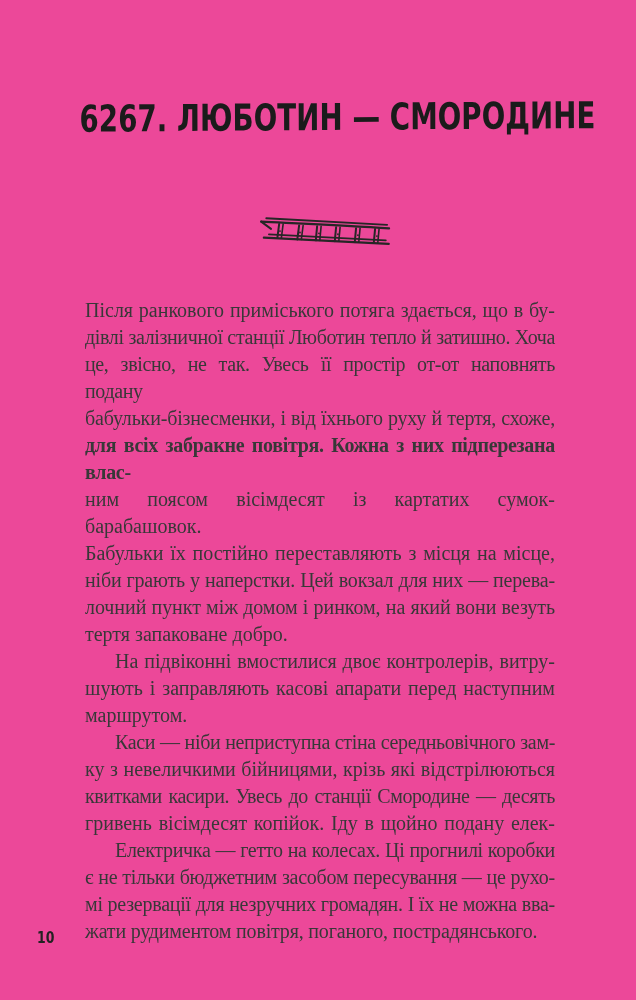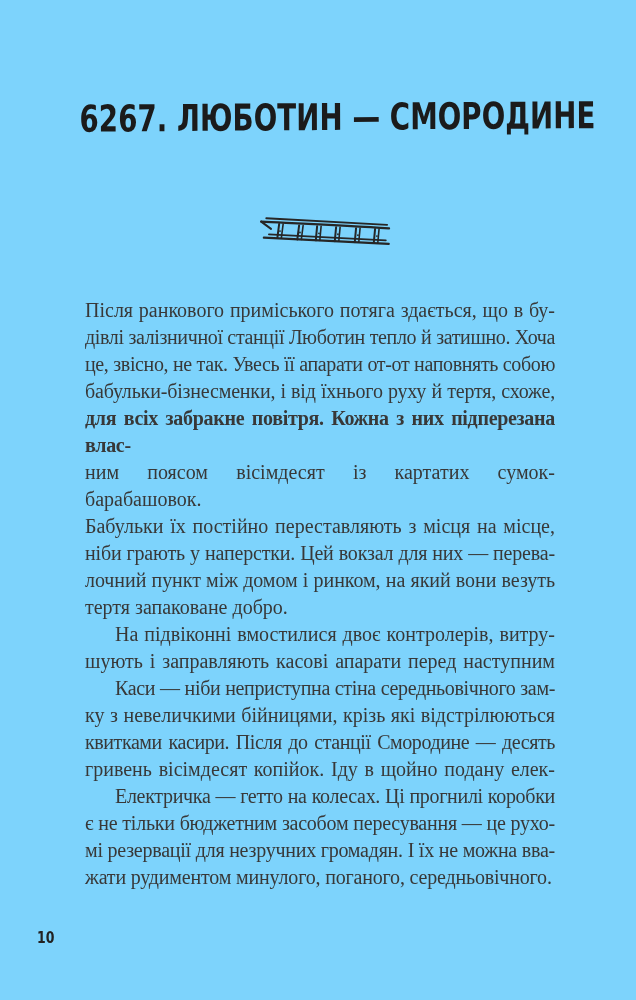--- a/index.html
+++ b/index.html
@@ -2,21 +2,21 @@
 <html><head>
 <meta charset="utf-8">
 <style>
   html, body { margin: 0; padding: 0; }
   body { background: #ffffff; }
 
   .page {
     position: relative;
     width: 636px;
     height: 1000px;
-    background: #7dd3fc;
+    background: #ec4899;
     overflow: hidden;
     font-family: "Liberation Serif", serif;
   }
 
   .chapter-title {
     position: absolute;
     top: 99px;
     left: 0;
     width: 100%;
     margin: 0;
@@ -108,42 +108,43 @@
         <circle cx="100" cy="21.5" r="0.9"></circle>
         <circle cx="119" cy="22" r="0.9"></circle>
       </g>
     </svg>
   </div>
 
   <div class="body-text" id="body-text">
       <div class="para">
         <div class="line">Після ранкового приміського потяга здається, що в бу-</div>
         <div class="line" style="letter-spacing: -0.36px;">дівлі залізничної станції Люботин тепло й затишно. Хоча</div>
-        <div class="line" style="letter-spacing: -0.36px;">це, звісно, не так. Увесь її апарати от-от наповнять собою</div>
+        <div class="line" style="letter-spacing: -0.36px;">це, звісно, не так. Увесь її простір от-от наповнять подану</div>
         <div class="line" style="letter-spacing: -0.18px;">бабульки-бізнесменки, і від їхнього руху й тертя, схоже,</div>
         <div class="line" style="letter-spacing: -0.3px; font-weight: bold;">для всіх забракне повітря. Кожна з них підперезана влас-</div>
         <div class="line">ним поясом вісімдесят із картатих сумок-барабашовок.</div>
         <div class="line">Бабульки їх постійно переставляють з місця на місце,</div>
         <div class="line" style="letter-spacing: -0.18px;">ніби грають у наперстки. Цей вокзал для них — перева-</div>
         <div class="line" style="letter-spacing: -0.06px;">лочний пункт між домом і ринком, на який вони везуть</div>
         <div class="line para-end">тертя запаковане добро.</div>
       </div>
       <div class="para indent">
         <div class="line">На підвіконні вмостилися двоє контролерів, витру-</div>
         <div class="line">шують і заправляють касові апарати перед наступним</div>
+        <div class="line para-end">маршрутом.</div>
       </div>
       <div class="para indent">
         <div class="line" style="letter-spacing: -0.36px;">Каси — ніби неприступна стіна середньовічного зам-</div>
         <div class="line">ку з невеличкими бійницями, крізь які відстрілюються</div>
-        <div class="line" style="letter-spacing: -0.42px;">квитками касири. Після до станції Смородине — десять</div>
+        <div class="line" style="letter-spacing: -0.42px;">квитками касири. Увесь до станції Смородине — десять</div>
         <div class="line">гривень вісімдесят копійок. Іду в щойно подану елек-</div>
       </div>
       <div class="para indent">
         <div class="line" style="letter-spacing: -0.3px;">Електричка — гетто на колесах. Ці прогнилі коробки</div>
         <div class="line" style="letter-spacing: -0.24px;">є не тільки бюджетним засобом пересування — це рухо-</div>
         <div class="line" style="letter-spacing: -0.24px;">мі резервації для незручних громадян. І їх не можна вва-</div>
-        <div class="line para-end" style="letter-spacing: -0.18px;">жати рудиментом минулого, поганого, середньовічного.</div>
+        <div class="line para-end" style="letter-spacing: -0.18px;">жати рудиментом повітря, поганого, пострадянського.</div>
       </div>
     </div>
 
   <div class="page-number">10</div>
 
 </div>
 
 </body></html>

